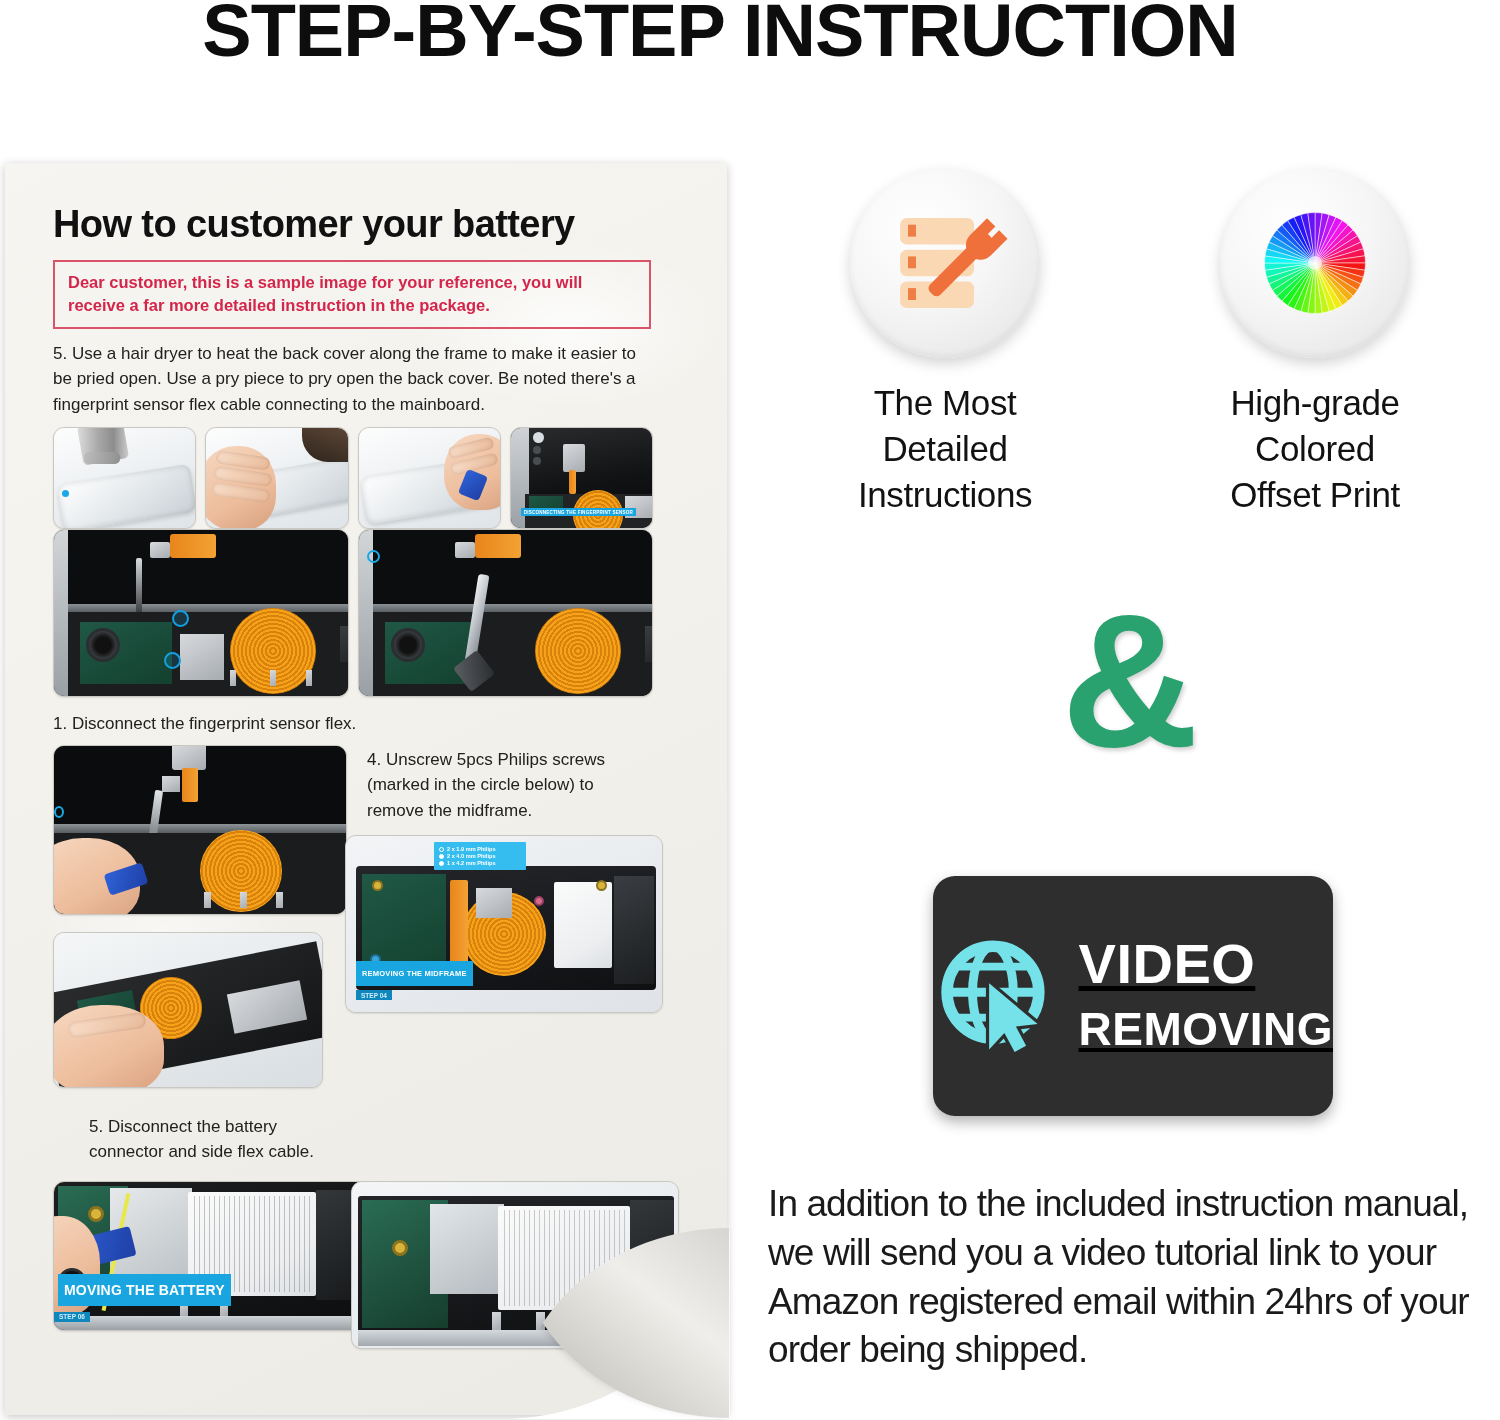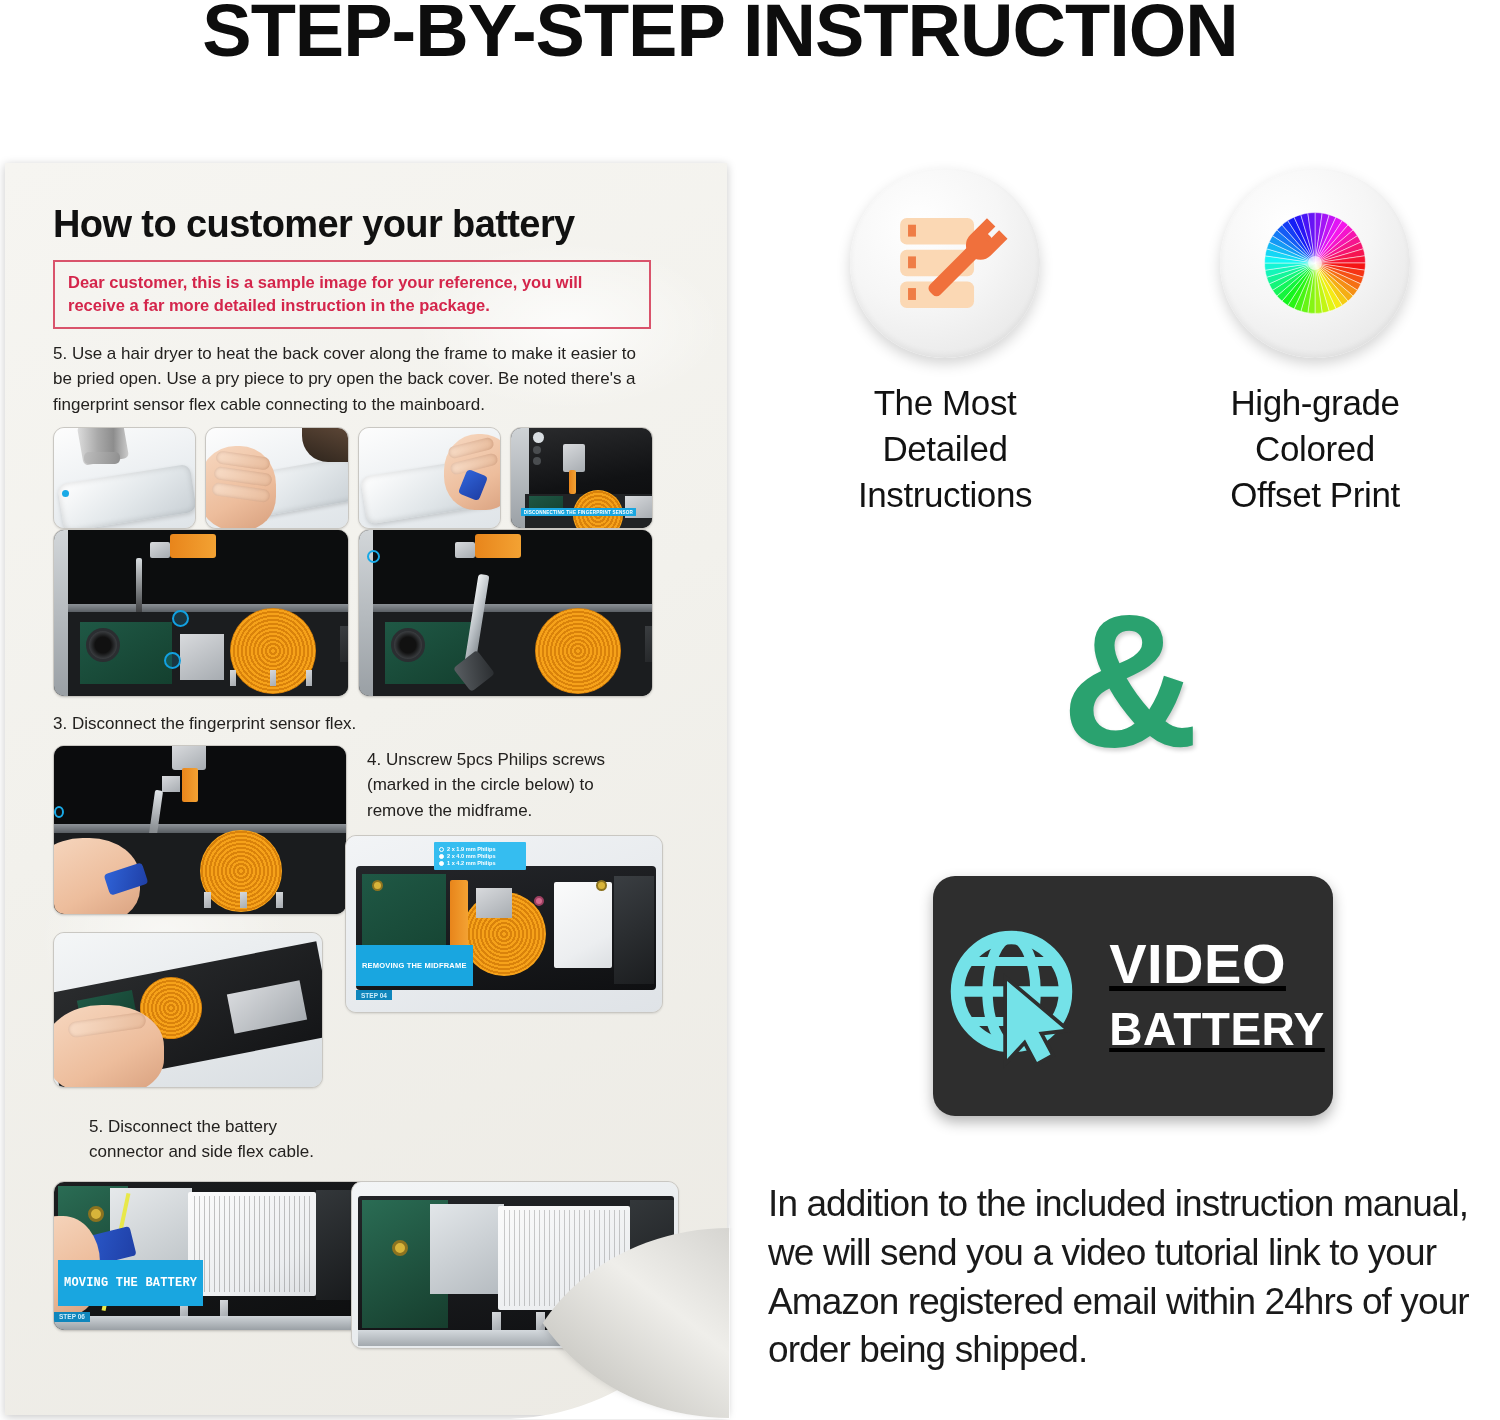--- a/index.html
+++ b/index.html
@@ -116,21 +116,21 @@
     border-radius: 2px;
   }
   .circle-mark {
     position:absolute; border:2.5px solid #12a0e0; border-radius:50%;
     background: rgba(20,170,225,.18);
   }
   .tag-blue {
     position:absolute;
     background:#19a6e0; color:#fff;
     font-weight:700; font-size:8.5px; letter-spacing:.2px;
-    padding: 16px 6px; white-space: nowrap;
+    padding: 8px 6px; white-space: nowrap;
   }
   .tag-step {
     position:absolute; background:#0f86bc; color:#cfeefb;
     font-weight:700; font-size:6.5px; padding:1.5px 5px; white-space:nowrap;
   }
   .legend-box {
     position:absolute; background:#35bdf0; padding:3px 5px; border-radius:1px;
   }
   .legend-row { display:flex; align-items:center; gap:3px; margin:1px 0; }
   .legend-dot { width:5px; height:5px; border-radius:50%; border:1.2px solid #fff; }
@@ -294,21 +294,21 @@
           <div class="coil" style="left:176px;top:78px;width:86px;height:86px;"></div>
           <div class="pcb-green" style="left:26px;top:92px;width:92px;height:62px;"></div>
           <div style="position:absolute;left:32px;top:98px;width:34px;height:34px;border-radius:50%;background:radial-gradient(circle,#111 40%,#3a3d40 70%,#1a1c1e);border:3px solid #2b2e31;"></div>
           <div style="position:absolute;left:112px;top:44px;width:11px;height:96px;background:linear-gradient(100deg,#f2f4f5,#b9bfc4 50%,#7e858a);transform:rotate(9deg);border-radius:3px;"></div>
           <div style="position:absolute;left:100px;top:126px;width:30px;height:30px;background:linear-gradient(120deg,#5a5f63,#2a2d30);transform:rotate(-38deg);border-radius:4px;"></div>
           <div style="position:absolute;left:8px;top:20px;width:13px;height:13px;border-radius:50%;border:2px solid #18a9e6;"></div>
           <div class="metal" style="left:286px;top:96px;width:26px;height:36px;background:linear-gradient(150deg,#3a3d40,#202224);"></div>
         </div>
       </div>
 
-      <div class="step-text" style="margin-top:14px;margin-bottom:8px;">3. Disconnect the fingerprint sensor flex.</div>
+      <div class="step-text" style="margin-top:14px;margin-bottom:8px;">1. Disconnect the fingerprint sensor flex.</div>
 
       <div class="two-col">
         <div style="width:294px;">
           <div class="photo" style="width:294px;height:170px;">
             <div class="pad ph-dark"></div>
             <div style="position:absolute;left:0;top:0;width:294px;height:78px;background:#0b0c0d;"></div>
             <div style="position:absolute;left:0;top:78px;width:294px;height:9px;background:linear-gradient(180deg,#8e9398,#585d62);"></div>
             <div class="metal" style="left:118px;top:0px;width:34px;height:24px;border-radius:0 0 3px 3px;"></div>
             <div class="flex-orange" style="left:128px;top:22px;width:16px;height:34px;"></div>
             <div class="metal" style="left:108px;top:30px;width:18px;height:16px;"></div>
@@ -384,21 +384,21 @@
                 repeating-linear-gradient(90deg, rgba(90,90,90,.35) 0 1px, transparent 1px 5px);"></div>
             <div class="metal" style="left:262px;top:8px;width:50px;height:110px;background:linear-gradient(150deg,#33373a,#17191b);"></div>
             <div style="position:absolute;left:34px;top:24px;width:16px;height:16px;border-radius:50%;background:#d8b43a;border:3px solid #8c7320;"></div>
             <div style="position:absolute;left:60px;top:10px;width:4px;height:120px;background:#e8e84a;transform:rotate(12deg);"></div>
             <div class="pry-blue" style="left:10px;top:52px;width:70px;height:30px;transform:rotate(-14deg);"></div>
             <div class="hand" style="left:-34px;top:34px;width:80px;height:100px;"></div>
             <div style="position:absolute;left:4px;top:86px;width:28px;height:28px;border-radius:50%;background:#111;border:3px solid #2a2d30;"></div>
             <div class="metal" style="left:126px;top:118px;width:8px;height:16px;"></div>
             <div class="metal" style="left:166px;top:118px;width:8px;height:16px;"></div>
             <div style="position:absolute;left:0;bottom:0;width:318px;height:14px;background:linear-gradient(180deg,#cfd4d8,#9aa0a5);"></div>
-            <div class="tag-blue" style="left:4px;bottom:24px;font-size:12px;font-family:Liberation Mono, monospace;">MOVING THE BATTERY</div>
+            <div class="tag-blue" style="left:4px;bottom:24px;font-size:14px;">MOVING THE BATTERY</div>
             <div class="tag-step" style="left:0px;bottom:8px;">STEP 06</div>
           </div>
         </div>
         <div style="width:320px;padding-left:20px;">
           <div class="photo" style="width:328px;height:168px;margin-left:-16px;">
             <div class="pad" style="background:linear-gradient(160deg,#f3f5f6,#e2e6e9);"></div>
             <div style="position:absolute;left:6px;top:14px;width:316px;height:136px;background:linear-gradient(170deg,#232528,#0f1012);border-radius:3px;"></div>
             <div class="pcb-green" style="left:10px;top:18px;width:86px;height:128px;background:linear-gradient(150deg,#2a6c54,#163d2d);"></div>
             <div class="metal" style="left:78px;top:22px;width:74px;height:90px;background:linear-gradient(150deg,#e2e6e9,#b5bbc0);"></div>
             <div class="batt-white" style="left:146px;top:24px;width:132px;height:104px;"></div>
@@ -512,20 +512,20 @@
         <circle cx="47" cy="47" r="36" fill="none" stroke="#74e2e8" stroke-width="9"></circle>
         <ellipse cx="47" cy="47" rx="16" ry="36" fill="none" stroke="#74e2e8" stroke-width="7"></ellipse>
         <line x1="11" y1="47" x2="83" y2="47" stroke="#74e2e8" stroke-width="7"></line>
         <line x1="18" y1="27" x2="76" y2="27" stroke="#74e2e8" stroke-width="6"></line>
         <line x1="18" y1="67" x2="76" y2="67" stroke="#74e2e8" stroke-width="6"></line>
         <path d="M44 40 L44 92 L56 79 L64 94 L73 89 L65 74 L82 72 Z" fill="#74e2e8" stroke="#2e2e2e" stroke-width="5"></path>
         <path d="M44 40 L44 92 L56 79 L64 94 L73 89 L65 74 L82 72 Z" fill="#74e2e8"></path>
       </svg>
       <div class="video-text">
         <div class="video-l1">VIDEO</div>
-        <div class="video-l2">BATTERY</div>
+        <div class="video-l2">REMOVING</div>
       </div>
     </div>
 
     <div class="bottom-note">In addition to the included instruction manual, we will send you a video tutorial link to your Amazon registered email within 24hrs of your order being shipped.</div>
   </div>
 
 </div>
 
 </body></html>

